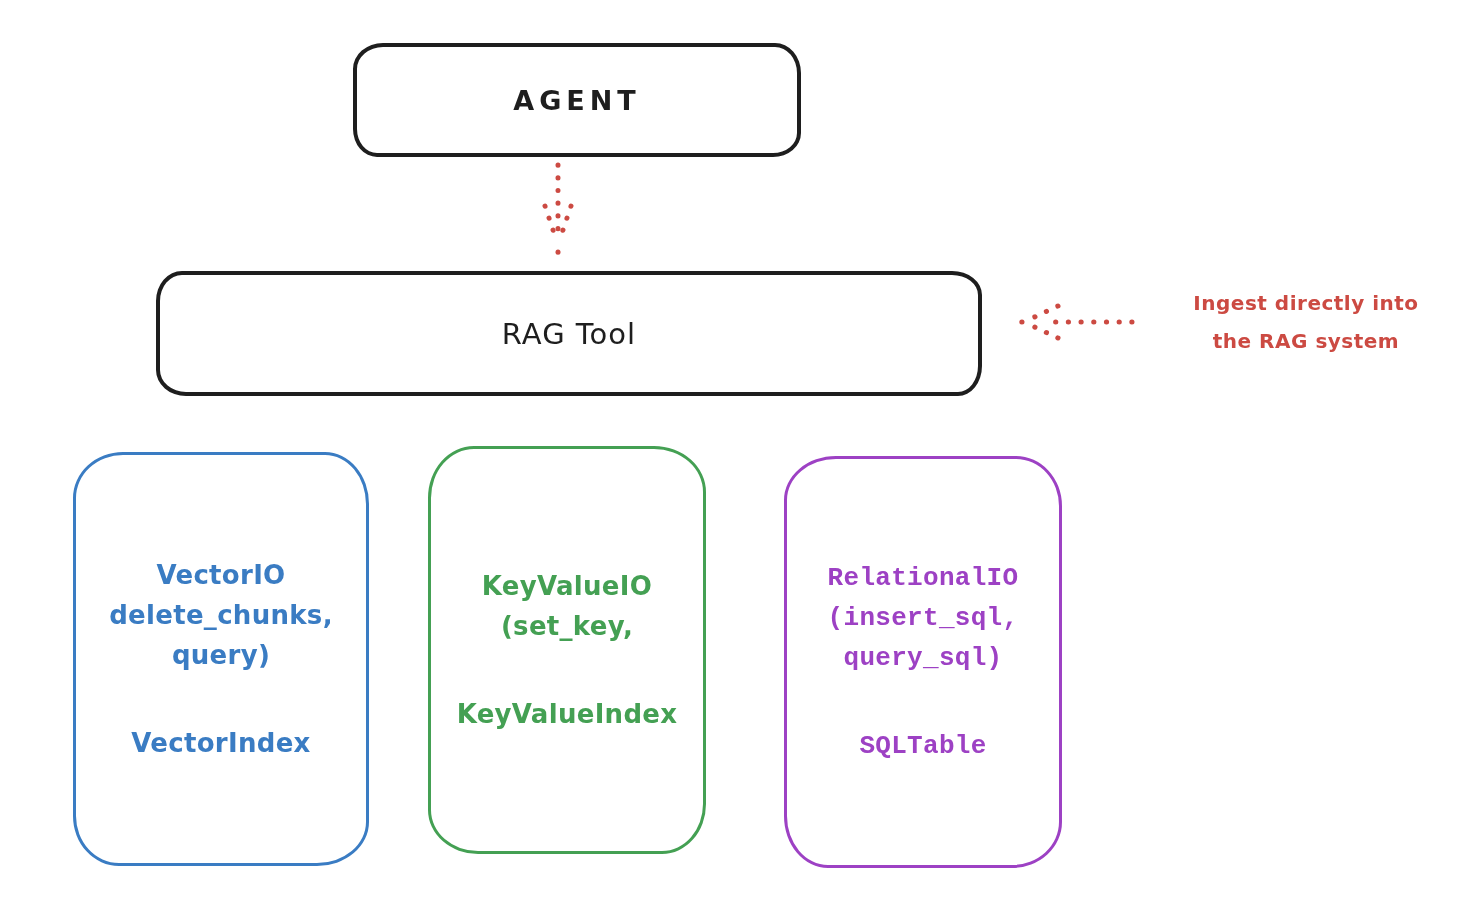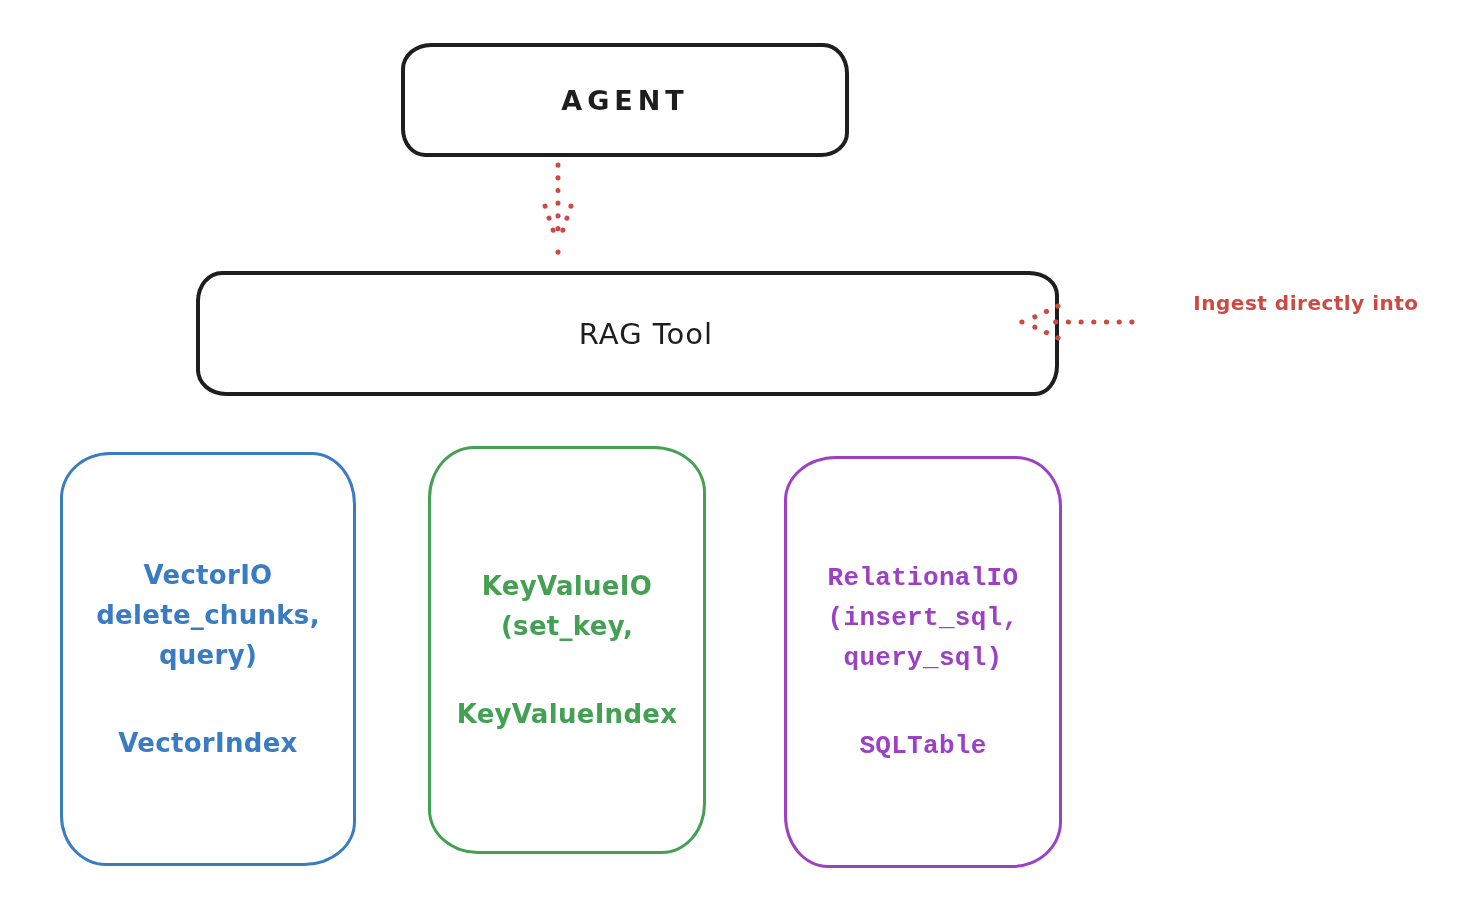--- a/index.html
+++ b/index.html
@@ -20,33 +20,31 @@
   }
   
   .ink-box{
     position:absolute;
     border:4px solid var(--ink);
     background:#ffffff;
     display:flex;
     align-items:center;
     justify-content:center;
     color:var(--ink);
-    margin-left:48px;
   }
   .agent-box{
     left:353px; top:43px; width:440px; height:106px;
     border-radius:30px 26px 28px 24px / 26px 30px 24px 28px;
   }
   .agent-box .label{
     font-size:27px; font-weight:bold; letter-spacing:5px;
   }
   .rag-box{
-    left:148px; top:271px; width:818px; height:117px;
+    left:156px; top:271px; width:818px; height:117px;
     border-radius:26px 30px 24px 30px / 30px 24px 30px 26px;
-    padding-left:37px;
   }
   .rag-box .label{
     font-size:29px; letter-spacing:1px;
   }
   
   .arrow-svg{position:absolute;}
   .arrow-svg path{
     fill:none;
     stroke:var(--red);
     stroke-width:5;
@@ -75,21 +73,21 @@
     justify-content:center;
     text-align:center;
     font-size:26px;
     font-weight:bold;
     line-height:40px;
     letter-spacing:0.3px;
   }
   .io-box .line:empty{display:none;}
   .io-box .footer{margin-top:48px;}
   .io-vector{
-    left:60px; top:452px; width:290px; height:408px;
+    left:73px; top:452px; width:290px; height:408px;
     border-color:var(--blue); color:var(--blue);
     border-radius:50px 44px 52px 46px / 46px 52px 44px 50px;
   }
   .io-keyvalue{
     left:428px; top:446px; width:272px; height:402px;
     border-color:var(--green); color:var(--green);
     border-radius:46px 52px 44px 50px / 52px 46px 50px 44px;
   }
   .io-relational{
     left:784px; top:456px; width:272px; height:406px;
@@ -120,20 +118,21 @@
 
   <svg class="arrow-svg" style="left:1014px; top:300px;" width="126" height="46" viewBox="0 0 126 46">
     <path d="M118 22 L30 22"></path>
     <path d="M44 6 L12 21"></path>
     <path d="M44 38 L12 23"></path>
     <path d="M8 22 L7 22"></path>
   </svg>
 
   <div class="annotation">
     <div>Ingest directly into</div>
+    <div>the RAG system</div>
   </div>
 
   <div class="io-box io-vector">
     <div class="line">VectorIO</div>
     <div class="line">delete_chunks,</div>
     <div class="line">query)</div>
     <div class="footer">VectorIndex</div>
   </div>
 
   <div class="io-box io-keyvalue">

